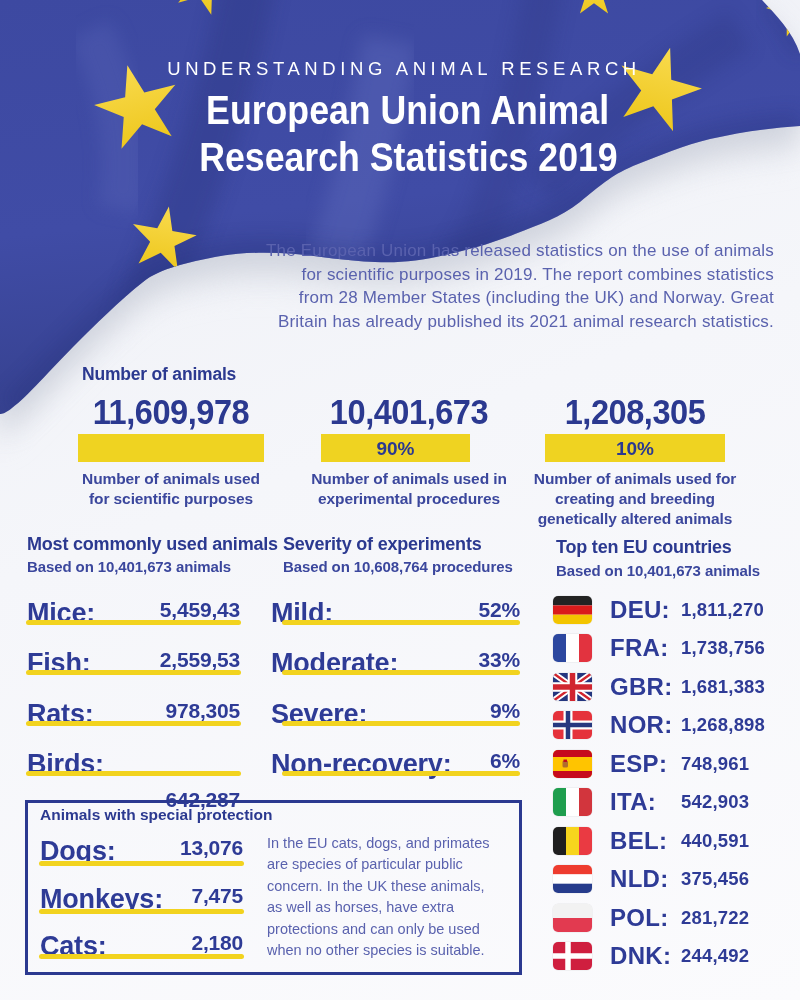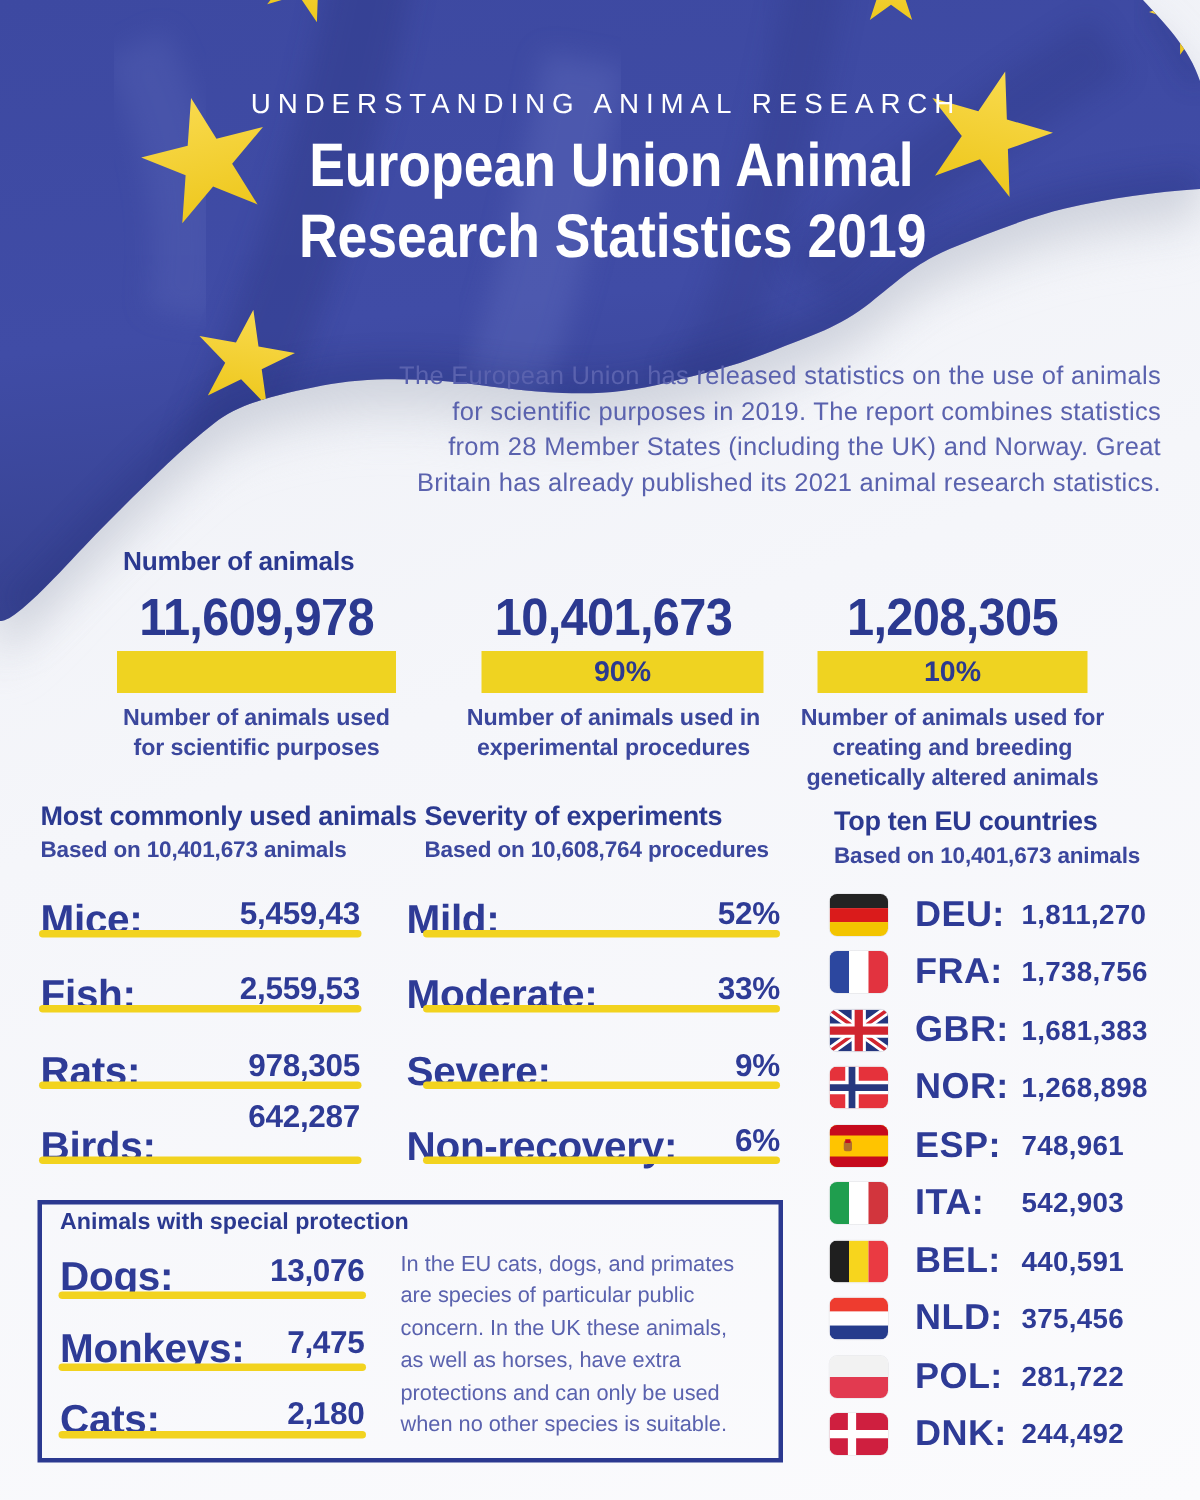--- a/index.html
+++ b/index.html
@@ -13,21 +13,21 @@
   .h1 .sq{display:inline-block;transform:scaleX(.87);}
   .h1.l1{top:87px}.h1.l2{top:134px}
   .intro{position:absolute;left:250px;top:239px;width:524px;text-align:right;font-size:17px;
     line-height:23.5px;color:#5a62ae;white-space:pre-line;letter-spacing:.2px;}
   .sum-label{position:absolute;left:82px;top:364px;font-size:17.5px;font-weight:700;color:#2b3990;letter-spacing:-.2px;}
   .num{position:absolute;top:392px;text-align:center;font-size:35px;font-weight:700;color:#2b3990;
     letter-spacing:-.5px;transform:scaleX(.93);}
   .num.n1{left:78px;width:186px}.num.n2{left:321px;width:176px}.num.n3{left:545px;width:180px}
   .bar{position:absolute;top:434px;height:28px;background:#efd321;text-align:center;
     font-size:19px;font-weight:700;line-height:29px;color:#2b3990;}
-  .bar.b1{left:78px;width:186px}.bar.b2{left:321px;width:188px}.bar.b3{left:545px;width:180px}
+  .bar.b1{left:78px;width:186px}.bar.b2{left:321px;width:149px}.bar.b3{left:545px;width:180px}
   .cap{position:absolute;top:469px;text-align:center;font-size:15.5px;line-height:20px;font-weight:600;
     color:#3b479d;white-space:pre-line;letter-spacing:-.1px;}
   .cap.c1{left:48px;width:246px}.cap.c2{left:294px;width:230px}.cap.c3{left:513px;width:244px}
   .sec-title{position:absolute;font-size:18px;font-weight:700;color:#2b3990;letter-spacing:-.2px;}
   .sec-sub{position:absolute;font-size:15px;font-weight:600;color:#3b479d;letter-spacing:-.1px;}
   .li-label{position:absolute;font-size:27px;font-weight:700;color:#2e3b96;letter-spacing:-.2px;}
   .li-value{position:absolute;font-size:21px;font-weight:700;color:#2e3b96;text-align:right;letter-spacing:-.2px;}
   .rule{position:absolute;height:5px;border-radius:2.5px;background:#f2d31f;}
   .colA .li-label{left:27px}.colA .li-value{left:100px;width:140px}.colA .rule{left:26px;width:215px}
   .colB .li-label{left:271px}.colB .li-value{left:380px;width:140px}.colB .rule{left:282px;width:238px}
@@ -135,21 +135,21 @@
     <div class="li-label" style="top:598px">Mice:</div>
     <div class="li-value" style="top:598px">5,459,43</div>
     <div class="rule" style="top:620px"></div>
     <div class="li-label" style="top:648px">Fish:</div>
     <div class="li-value" style="top:648px">2,559,53</div>
     <div class="rule" style="top:670px"></div>
     <div class="li-label" style="top:699px">Rats:</div>
     <div class="li-value" style="top:699px">978,305</div>
     <div class="rule" style="top:721px"></div>
     <div class="li-label" style="top:749px">Birds:</div>
-    <div class="li-value" style="top:733px">642,287</div>
+    <div class="li-value" style="top:788px">642,287</div>
     <div class="rule" style="top:771px"></div>
   </div>
 
   <div class="colB">
     <div class="li-label" style="top:598px">Mild:</div>
     <div class="li-value" style="top:598px">52%</div>
     <div class="rule" style="top:620px"></div>
     <div class="li-label" style="top:648px">Moderate:</div>
     <div class="li-value" style="top:648px">33%</div>
     <div class="rule" style="top:670px"></div>

